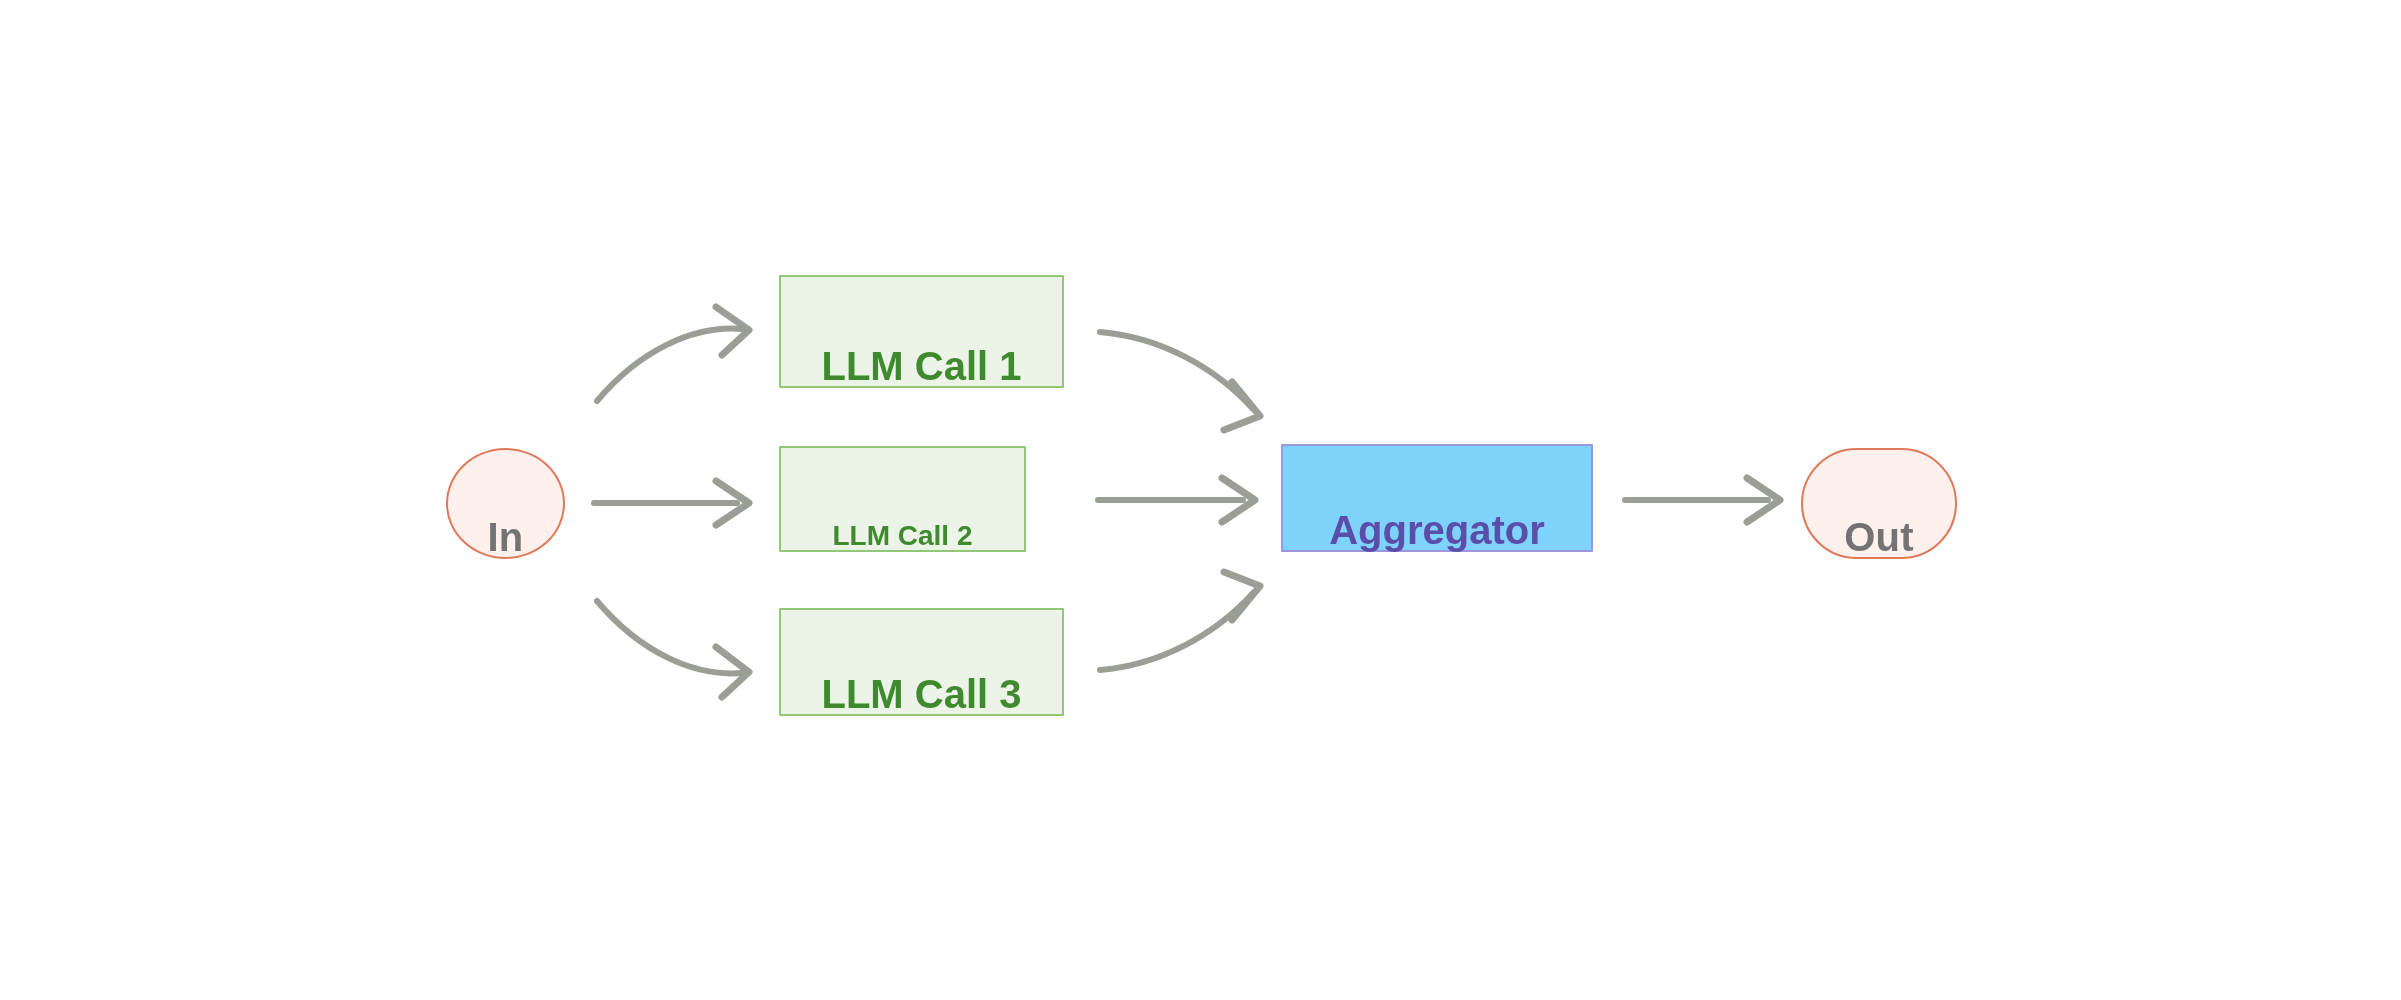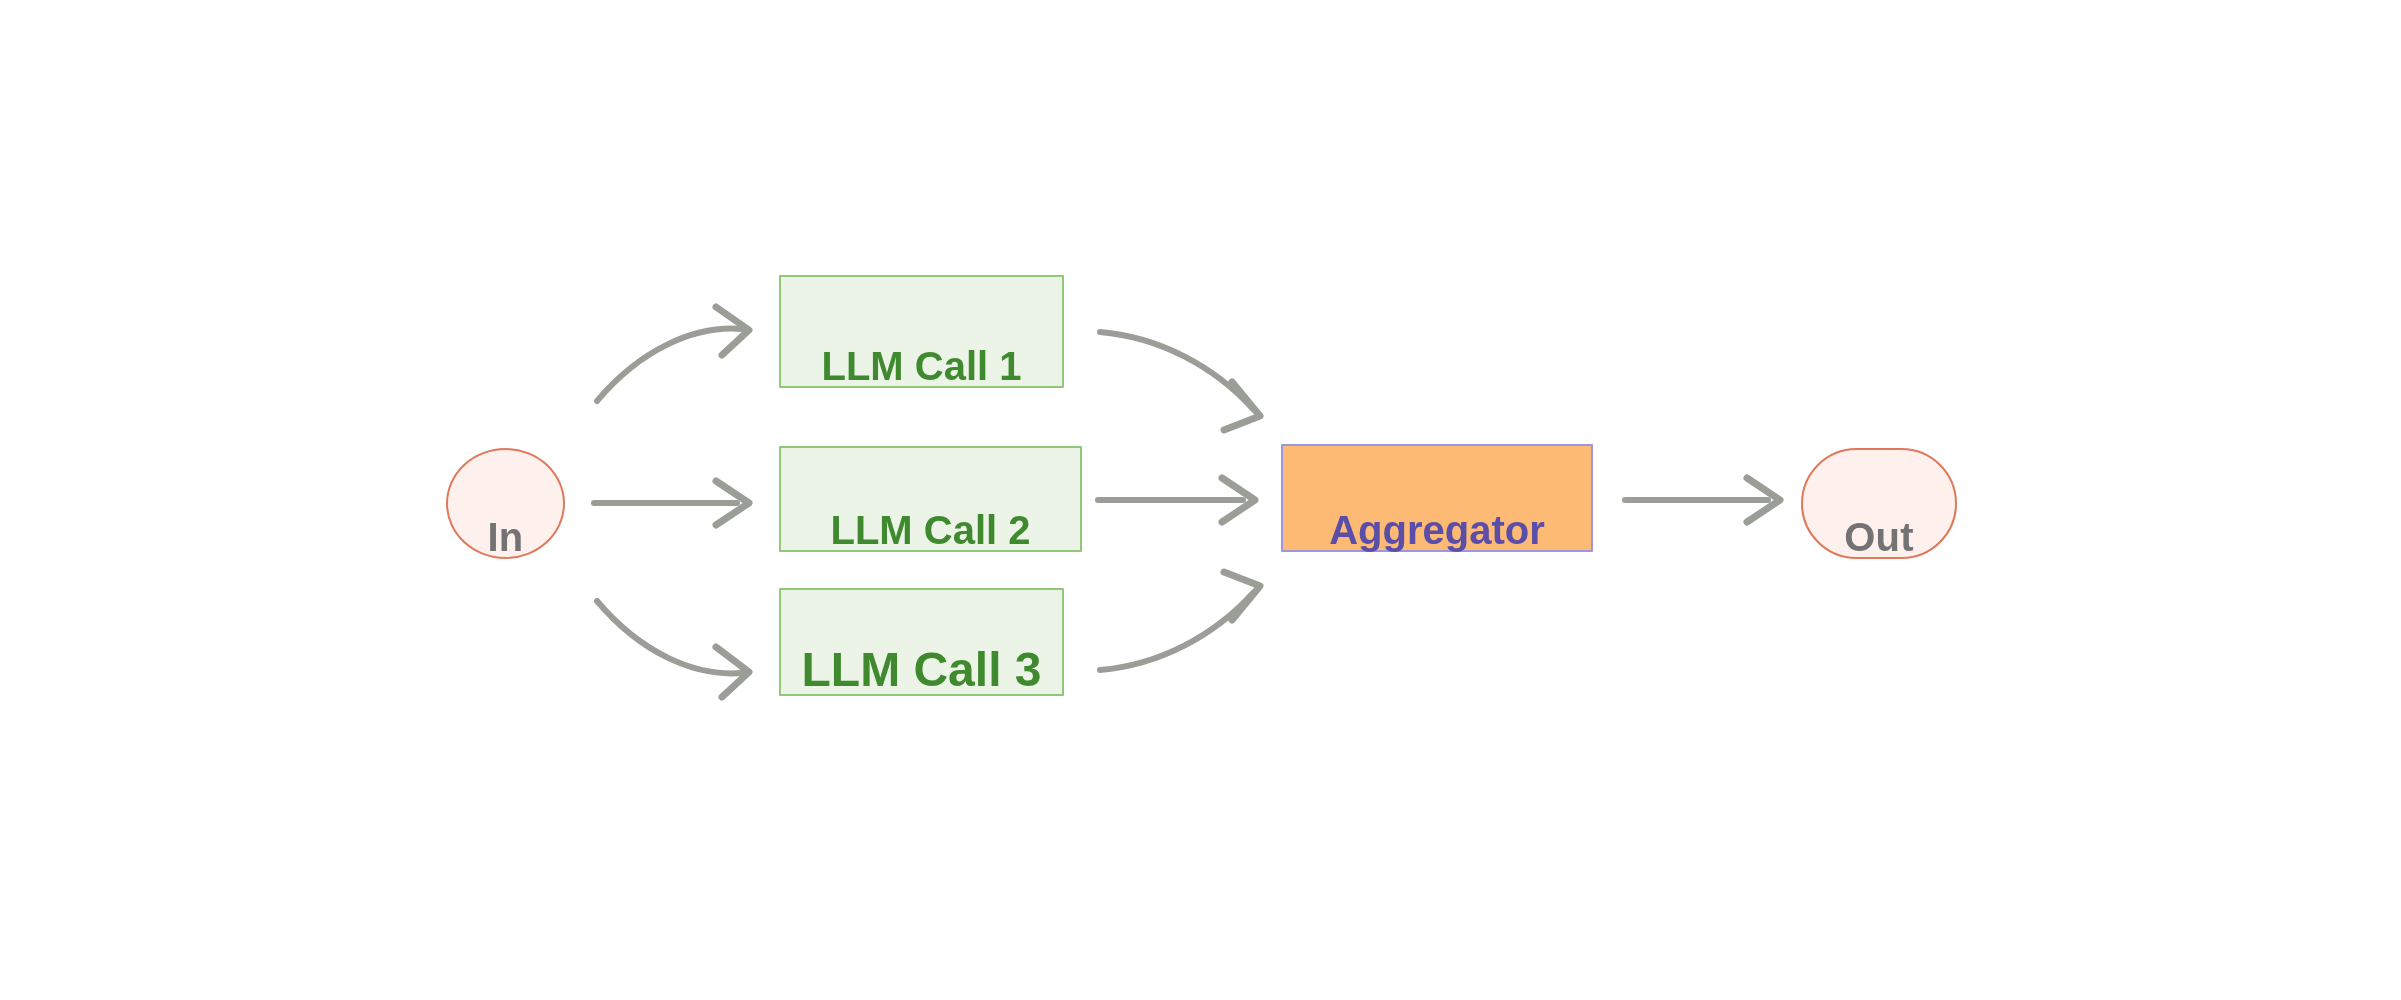--- a/index.html
+++ b/index.html
@@ -61,38 +61,38 @@
   .node-process {
     background: #ebf4e7;
     border: 2px solid #90c878;
     color: #3f8a2e;
     font-weight: bold;
     border-radius: 1px;
   }
 
   
   .node-aggregator {
-    background: #fdba74;
+    background: #7dd3fc;
     border: 2px solid #9d95dd;
     color: #5b4ea8;
     font-weight: bold;
     border-radius: 1px;
   }
 
   .node-label {
     display: block;
     white-space: nowrap;
   }
 
   
   #node-in      { left: 446px;  top: 448px; width: 119px; height: 111px; font-size: 40px; }
   #node-out     { left: 1801px; top: 448px; width: 156px; height: 111px; font-size: 40px; }
   #node-llm-1   { left: 779px;  top: 275px; width: 285px; height: 113px; font-size: 40px; }
-  #node-llm-2   { left: 779px;  top: 446px; width: 303px; height: 106px; font-size: 40px; }
-  #node-llm-3   { left: 779px;  top: 588px; width: 285px; height: 108px; font-size: 48px; }
+  #node-llm-2   { left: 779px;  top: 446px; width: 247px; height: 106px; font-size: 28px; }
+  #node-llm-3   { left: 779px;  top: 608px; width: 285px; height: 108px; font-size: 40px; }
   #node-aggregator { left: 1281px; top: 444px; width: 312px; height: 108px; font-size: 40px; }
 </style>
 </head>
 <body>
 
 <div id="diagram-canvas">
 
   <svg id="edge-layer" viewBox="0 0 2401 1000" width="2401" height="1000" xmlns="http://www.w3.org/2000/svg">
 
     <g>

